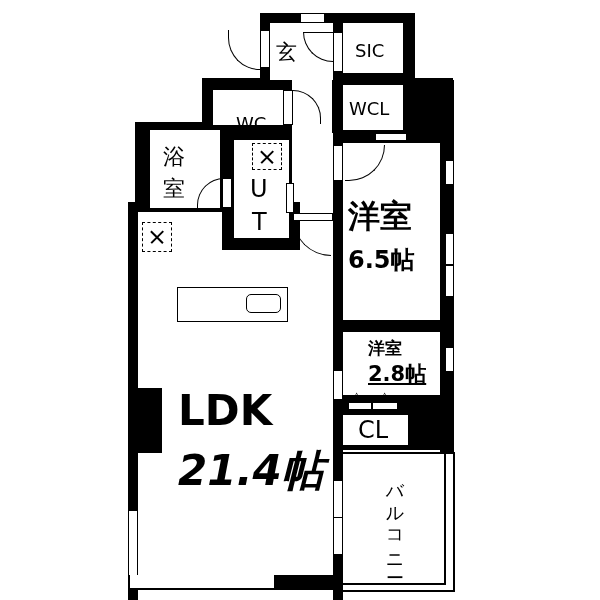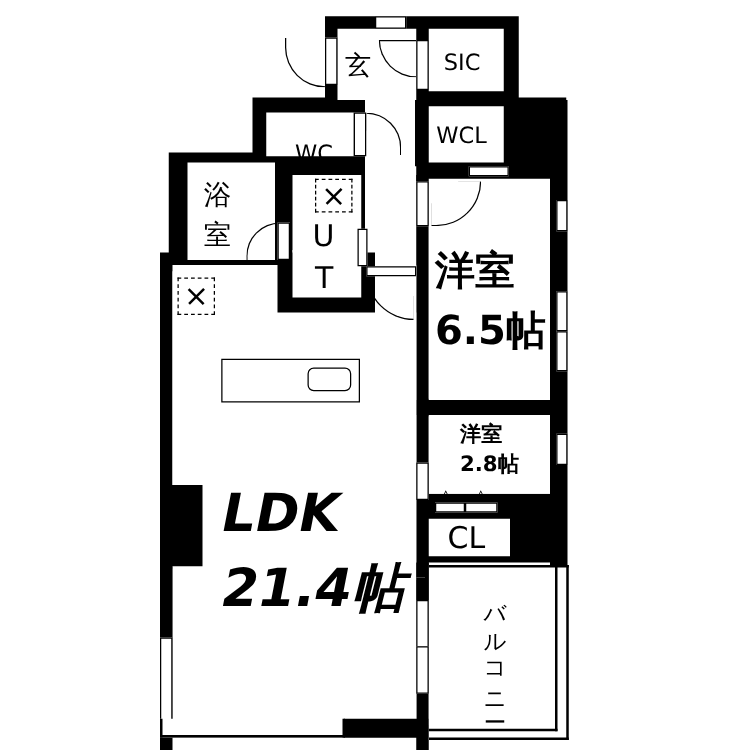--- a/index.html
+++ b/index.html
@@ -106,19 +106,19 @@
 
 <div class="lbl" style="left:276px;top:42px;font-size:21px;">玄</div>
 <div class="lbl" style="left:355px;top:42px;font-size:18px;">SIC</div>
 <div class="lbl" style="left:236px;top:115px;font-size:18px;">WC</div>
 <div class="lbl" style="left:349px;top:100px;font-size:18px;">WCL</div>
 <div class="lbl" style="left:163px;top:146px;font-size:22px;">浴</div>
 <div class="lbl" style="left:163px;top:178px;font-size:22px;">室</div>
 <div class="lbl" style="left:250px;top:177px;font-size:24px;">U</div>
 <div class="lbl" style="left:252px;top:210px;font-size:24px;">T</div>
 <div class="lbl bold" style="left:348px;top:200px;font-size:32px;">洋室</div>
-<div class="lbl bold" style="left:348px;top:248px;font-size:32px;">6.5帖</div>
+<div class="lbl bold" style="left:348px;top:248px;font-size:24px;">6.5帖</div>
 <div class="lbl bold" style="left:368px;top:340px;font-size:17px;">洋室</div>
-<div class="lbl bold" style="left:368px;top:364px;font-size:17px;">2.8帖</div>
+<div class="lbl bold" style="left:368px;top:364px;font-size:21px;text-decoration:underline;">2.8帖</div>
 <div class="lbl" style="left:358px;top:418px;font-size:24px;">CL</div>
-<div class="lbl bold" style="left:178px;top:390px;font-size:42px;font-style:italic;">LDK</div>
+<div class="lbl bold" style="left:178px;top:390px;font-size:42px;">LDK</div>
 <div class="lbl bold" style="left:178px;top:450px;font-size:42px;font-style:italic;">21.4帖</div>
 <div class="lbl" style="left:386px;top:470px;font-size:18px;writing-mode:vertical-rl;letter-spacing:4px;">バルコニー</div>
 
 </body></html>

